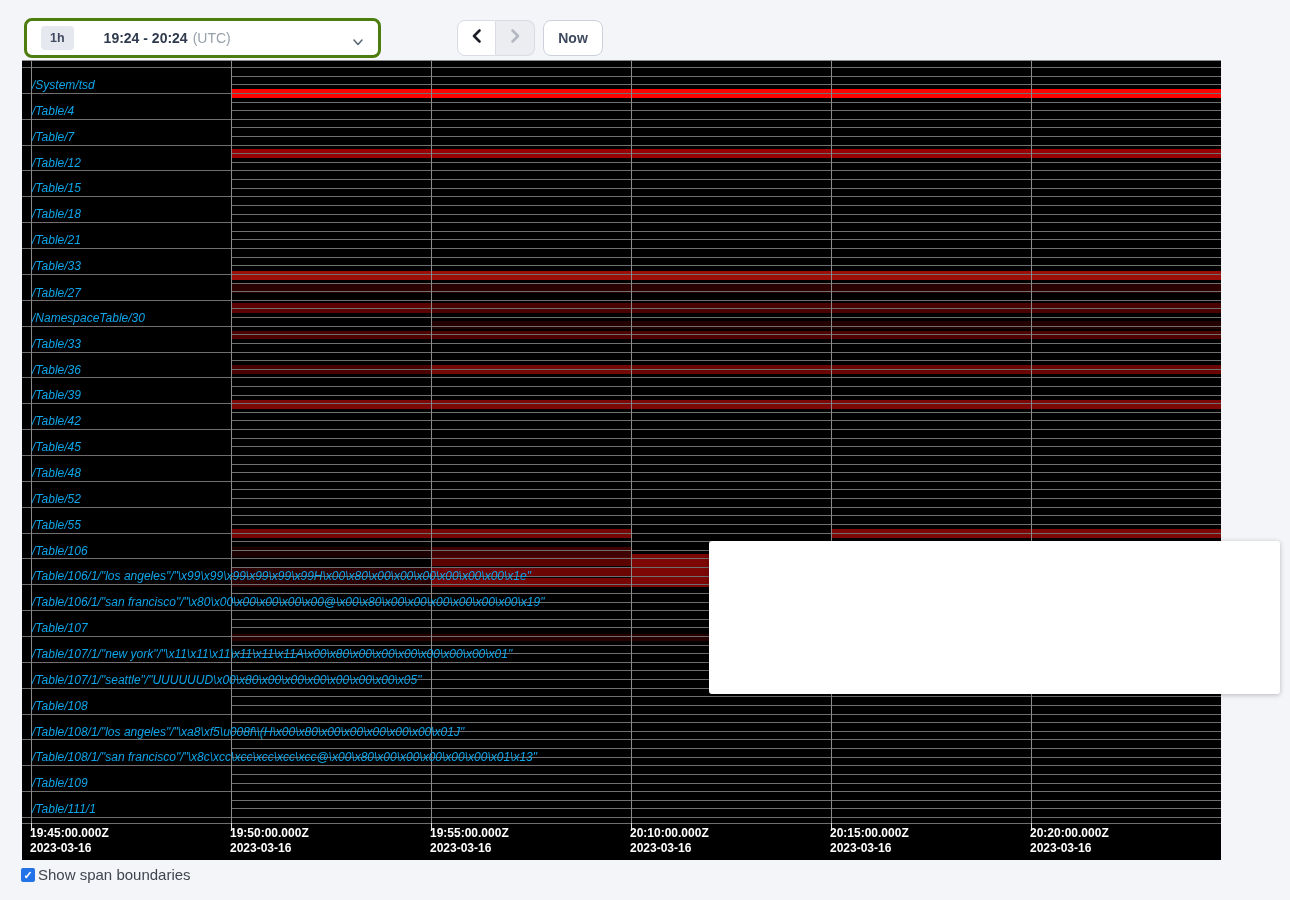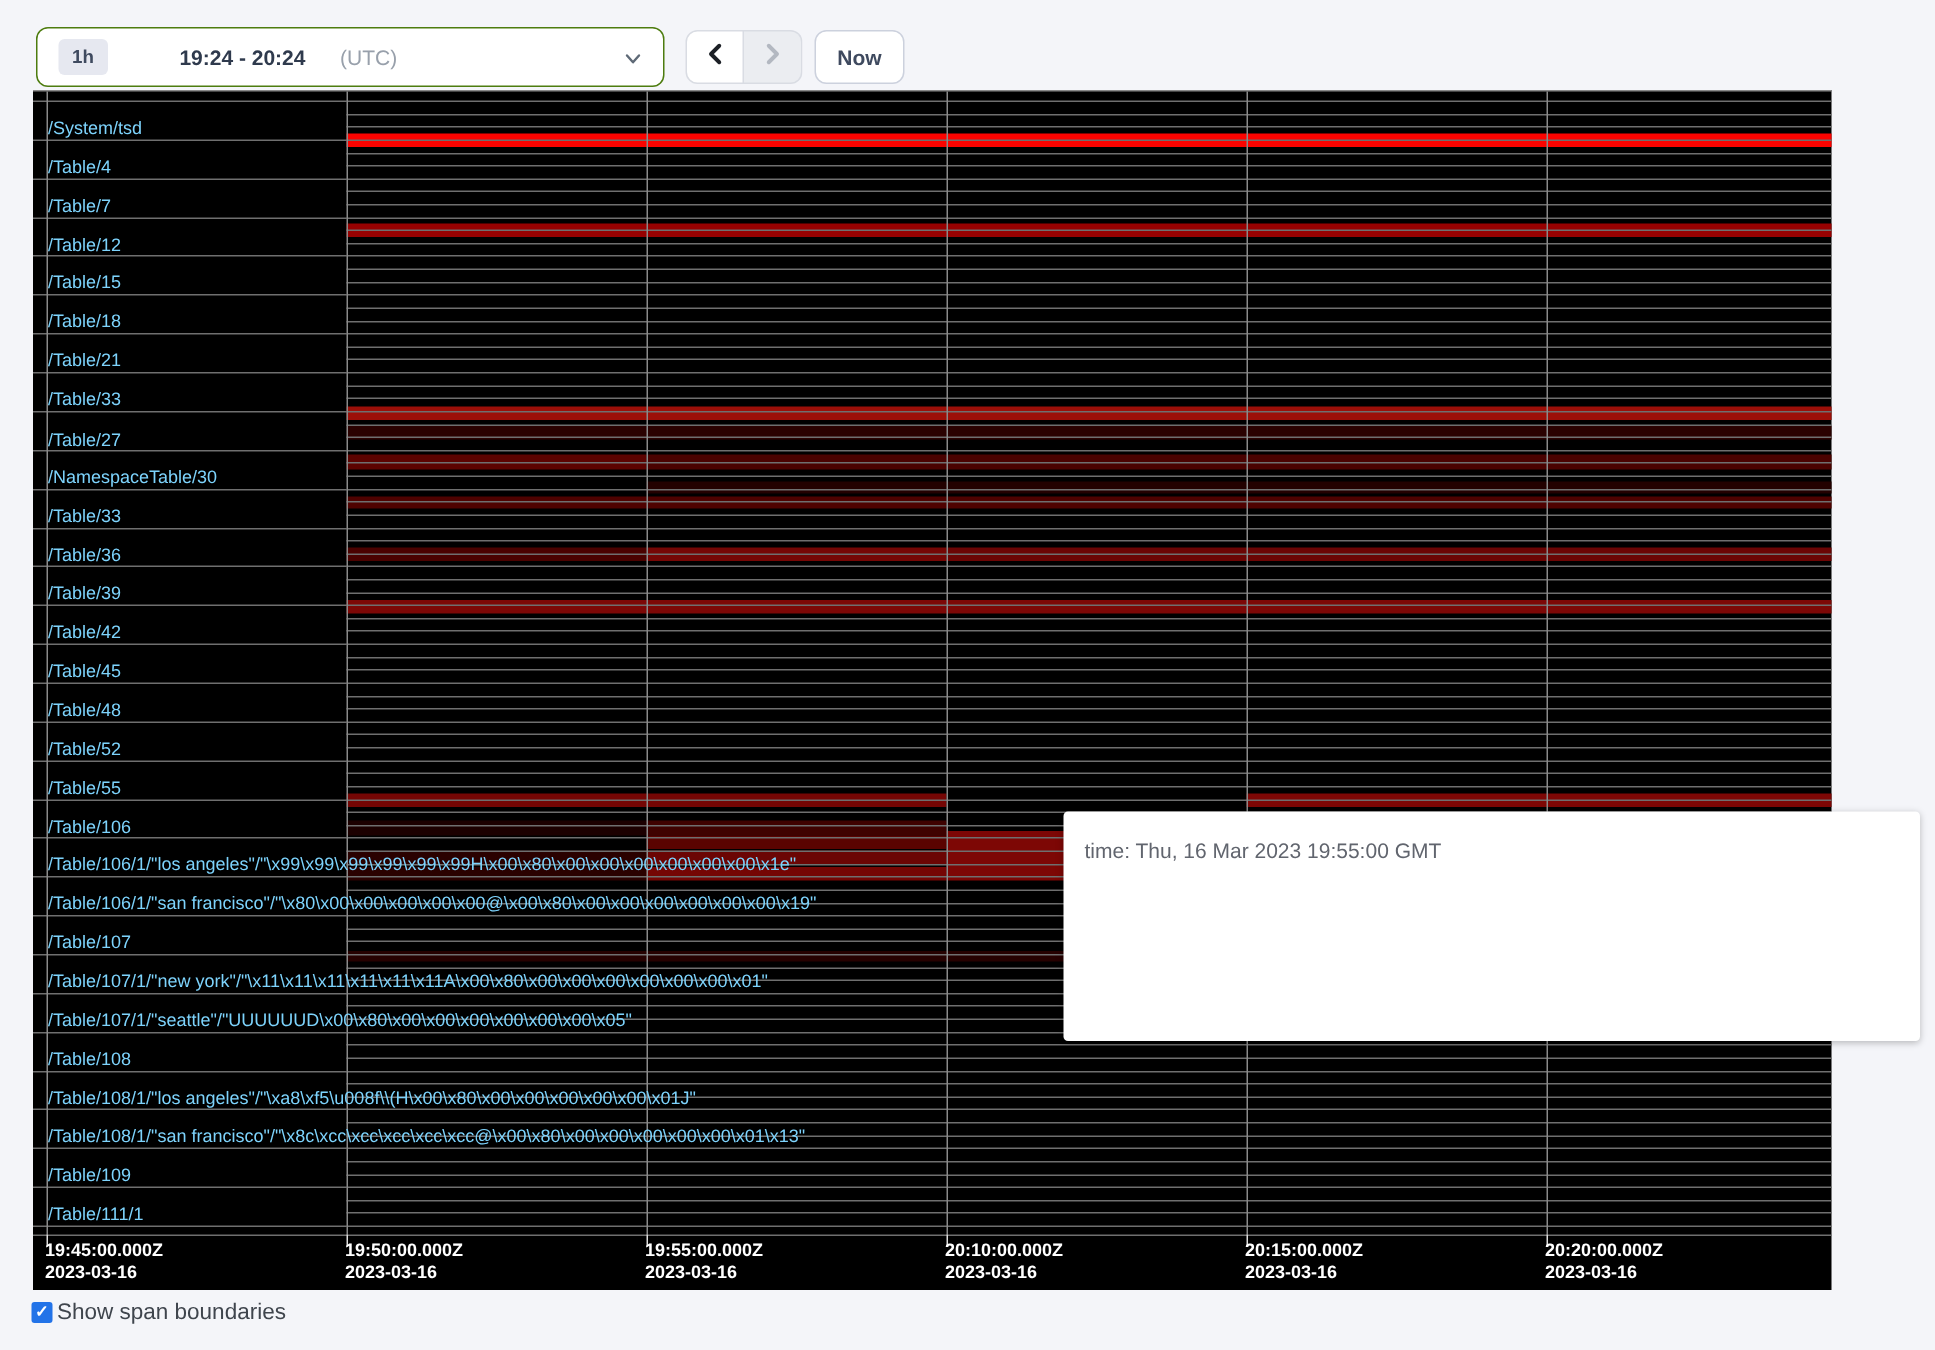--- a/index.html
+++ b/index.html
@@ -1,23 +1,23 @@
 <!DOCTYPE html>
 <html><head>
 <meta charset="utf-8">
 <style>
   * { margin:0; padding:0; box-sizing:border-box; }
   html,body { width:1290px; height:900px; background:#f4f5f9; overflow:hidden;
               font-family:"Liberation Sans", sans-serif; }
 
   
   .toolbar { position:absolute; left:0; top:0; width:1290px; height:60px; }
-  .range-select { position:absolute; left:24px; top:18px; width:419px; height:40px;
-    background:#fff; border:1px solid #4d7c0f; border-radius:8px;
-    display:flex; align-items:center; cursor:pointer;gap:18px; }
+  .range-select { position:absolute; left:24px; top:18px; width:357px; height:40px;
+    background:#fff; border:3px solid #4d7c0f; border-radius:8px;
+    display:flex; align-items:center; cursor:pointer; }
   .range-badge { margin-left:14px; background:#e6e8f0; color:#3f4a5f; font-size:12.5px;
     font-weight:bold; border-radius:4px; padding:5px 9px; }
   .range-text { margin-left:30px; font-size:14px; font-weight:bold; color:#2f3a4d; }
   .range-utc { margin-left:5px; font-size:14px; color:#98a0ab; }
   .range-caret { position:absolute; right:14px; top:13px; }
   .navgroup { position:absolute; left:457px; top:20px; height:36px; display:flex; }
   .navbtn { width:39px; height:36px; border:1px solid #d9dce3; background:#fff;
     display:flex; align-items:center; justify-content:center; cursor:pointer; }
   .navbtn.prev { border-radius:8px 0 0 8px; }
   .navbtn.next { border-radius:0 8px 8px 0; background:#ebedf1; border-left:none; cursor:default; }
@@ -25,22 +25,22 @@
     background:#fff; border:1px solid #ccd1dd; border-radius:8px; font-size:14px;
     font-weight:bold; color:#3f4a5f; display:flex; align-items:center; justify-content:center;
     cursor:pointer; }
 
   
   #chart { position:absolute; left:22px; top:60px; width:1199px; height:800px;
     background:#000; border-top:1px solid #8a8a8a; cursor:crosshair; }
   .hband { position:absolute; }
   .hl { position:absolute; height:1px; background:#6f6f6f; }
   .vl { position:absolute; width:1px; background:#8a8a8a; top:0; }
-  .rowlab { position:absolute; color:#7dd3fc; font-size:12px; white-space:nowrap;
-    left:10px; letter-spacing:0; }
+  .rowlab { position:absolute; color:#0ea5e9; font-size:12px; white-space:nowrap;
+    left:10px; letter-spacing:0;font-style:italic; }
   .tick { position:absolute; width:1px; height:8px; background:#dddddd; }
   .axlab { position:absolute; color:#fff; font-size:12px; font-weight:bold; line-height:15px;
     white-space:nowrap; }
 
   
   #tooltip { position:absolute; left:709px; top:541px; width:571px; height:153px;
     background:#fff; border-radius:3px; box-shadow:0 1px 5px rgba(0,0,0,.25);
     padding:9px 8px 0 14px; z-index:50; overflow:hidden; }
   #tooltip .tline { font-size:14px; color:#61656e; line-height:34px; white-space:nowrap; }
 
@@ -280,19 +280,18 @@
     <div class="rowlab" style="top:586.0px">/Table/107/1/"new york"/"\x11\x11\x11\x11\x11\x11A\x00\x80\x00\x00\x00\x00\x00\x00\x01"</div>
     <div class="rowlab" style="top:611.8px">/Table/107/1/"seattle"/"UUUUUUD\x00\x80\x00\x00\x00\x00\x00\x00\x05"</div>
     <div class="rowlab" style="top:637.7px">/Table/108</div>
     <div class="rowlab" style="top:663.5px">/Table/108/1/"los angeles"/"\xa8\xf5\u008f\\(H\x00\x80\x00\x00\x00\x00\x00\x01J"</div>
     <div class="rowlab" style="top:689.4px">/Table/108/1/"san francisco"/"\x8c\xcc\xcc\xcc\xcc\xcc@\x00\x80\x00\x00\x00\x00\x00\x01\x13"</div>
     <div class="rowlab" style="top:715.3px">/Table/109</div>
     <div class="rowlab" style="top:741.1px">/Table/111/1</div>
   </div>
 
 <div id="tooltip">
-  <div class="tline">time: Thu, 16 Mar 2023 19:55:00 GMT</div>
 </div>
 
 <div class="footer">
   <div class="cbox">✓</div>
   <span class="cbox-label">Show span boundaries</span>
 </div>
 
 </body></html>

